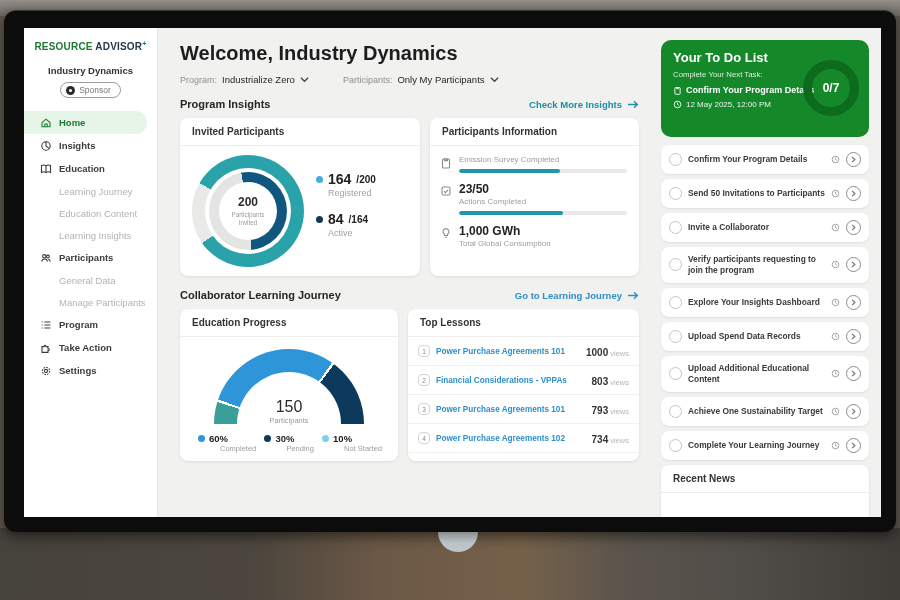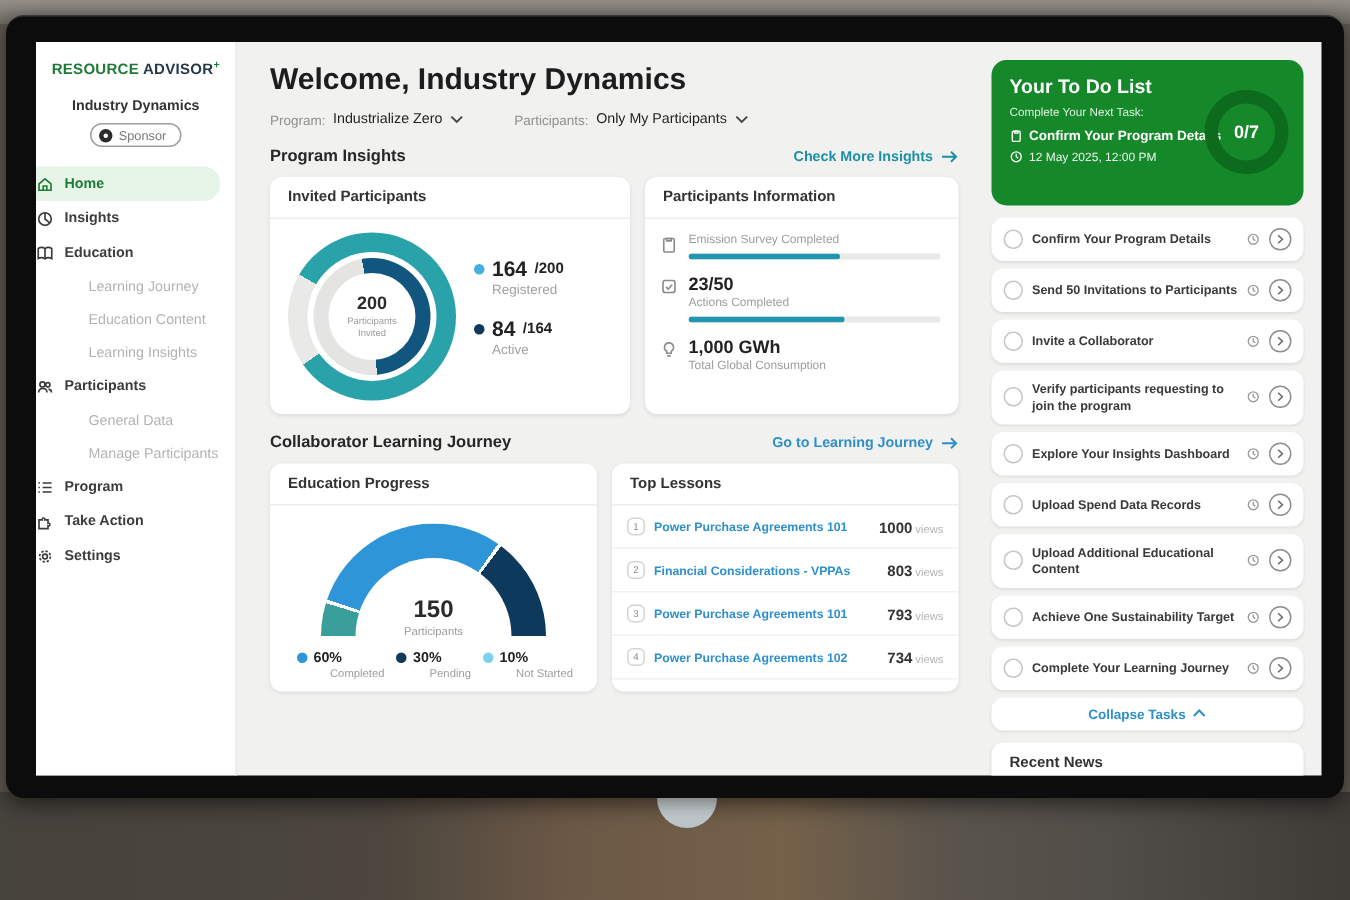--- a/index.html
+++ b/index.html
@@ -27,21 +27,21 @@
   .logo-primary { color:#1d7a34; }
   .logo-secondary { color:#24394a; }
   .logo-plus { color:#1d7a34; font-size:7px; vertical-align:super; }
   .org-name { text-align:center; font-size:9.5px; font-weight:bold; color:#333; margin-top:13px; }
   .sponsor-badge { margin:6px auto 0; width:max-content; display:flex; align-items:center; gap:4px;
     border:1px solid #9aa0a0; border-radius:10px; padding:2px 9px 2px 5px; cursor:pointer; }
   .sponsor-dot { width:9px; height:9px; border-radius:50%; background:#2b2b2b; position:relative; }
   .sponsor-dot::after { content:""; position:absolute; left:3px; top:3px; width:3px; height:3px; border-radius:50%; background:#fff; }
   .sponsor-badge span.badge-text { font-size:8.5px; color:#777; }
   .nav { margin-top:13px; }
-  .nav-item { display:flex; align-items:center; gap:7px; height:23px; padding-left:0;
+  .nav-item { display:flex; align-items:center; gap:7px; height:23px; padding-left:16px;
     font-size:9.5px; font-weight:bold; color:#3c3c3c; cursor:pointer; }
   .nav-item svg { width:12px; height:12px; flex:none; }
   .nav-item.active { background:#e7f4e8; border-radius:0 14px 14px 0; margin-right:10px; color:#1d7a34; }
   .nav-item.sub { padding-left:35px; font-weight:normal; color:#b3b3b1; height:22px; }
 
   
   .main { flex:1; padding:14px 16px 0 22px; min-width:0; }
   .page-title { font-size:20px; font-weight:bold; color:#1d1d1d; }
   .filters { display:flex; gap:34px; margin-top:9px; align-items:center; }
   .filter { display:flex; align-items:center; gap:5px; cursor:pointer; }
@@ -92,21 +92,21 @@
   .bar { height:4px; background:#e9e9e7; border-radius:2px; margin-top:5px; width:100%; overflow:hidden; }
   .bar-fill { height:100%; border-radius:2px; background:#1f96ad; }
 
   
   .card-edu { width:218px; height:152px; }
   .gauge-wrap { position:relative; width:150px; height:76px; margin:12px auto 0; overflow:hidden; }
   .gauge-arc { position:absolute; left:0; top:0; width:150px; height:150px; border-radius:50%;
     background:conic-gradient(from 270deg,#3a9f9b 0 17deg,#fff 17deg 19deg,#2e96d8 19deg 125deg,#fff 125deg 127deg,#0d3a5c 127deg 180deg,transparent 180deg 360deg); }
   .gauge-hole { position:absolute; left:23px; top:23px; width:104px; height:104px; border-radius:50%; background:#fff; }
   .gauge-center { position:absolute; left:0; right:0; bottom:0; text-align:center; }
-  .gauge-val { font-size:16px; font-weight:bold; color:#2b2b2b; }
+  .gauge-val { font-size:16px; font-weight:normal; color:#2b2b2b; }
   .gauge-lab { font-size:7.5px; color:#9b9b99; }
   .g-legend { display:flex; justify-content:space-between; padding:8px 16px 0 18px; }
   .g-entry .d-line { gap:4px; }
   .g-pct { font-size:9.5px; font-weight:bold; color:#222; }
   .g-lab { font-size:7.5px; color:#9d9d9b; margin-left:22px; }
 
   
   .card-lessons { width:231px; height:152px; }
   .lesson-row { display:flex; align-items:center; gap:6px; padding:5px 10px; border-bottom:1px solid #f2f2f0; cursor:pointer; }
   .lesson-row:last-child { border-bottom:none; }
@@ -553,26 +553,20 @@
               <path d="M6 3.4V6l1.8 1.2"></path>
             </svg>
           <span class="task-chev">
               <svg viewBox="0 0 7 10" fill="none" stroke="currentColor" stroke-width="1.6">
                 <path d="M1.5 1.2 5.5 5 1.5 8.8"></path>
               </svg>
             </span>
         </div>
       </div>
 
-      <div class="collapse-card">
-        <span>Collapse Tasks</span>
-        <svg viewBox="0 0 10 7" fill="none" stroke="currentColor" stroke-width="1.5">
-            <path d="M1 5.5 5 1.5 9 5.5"></path>
-          </svg>
-      </div>
 
       <section class="card news-card">
         <header class="card-h">Recent News</header>
       </section>
     </aside>
 
   </div>
 </div>
 
 </body></html>

